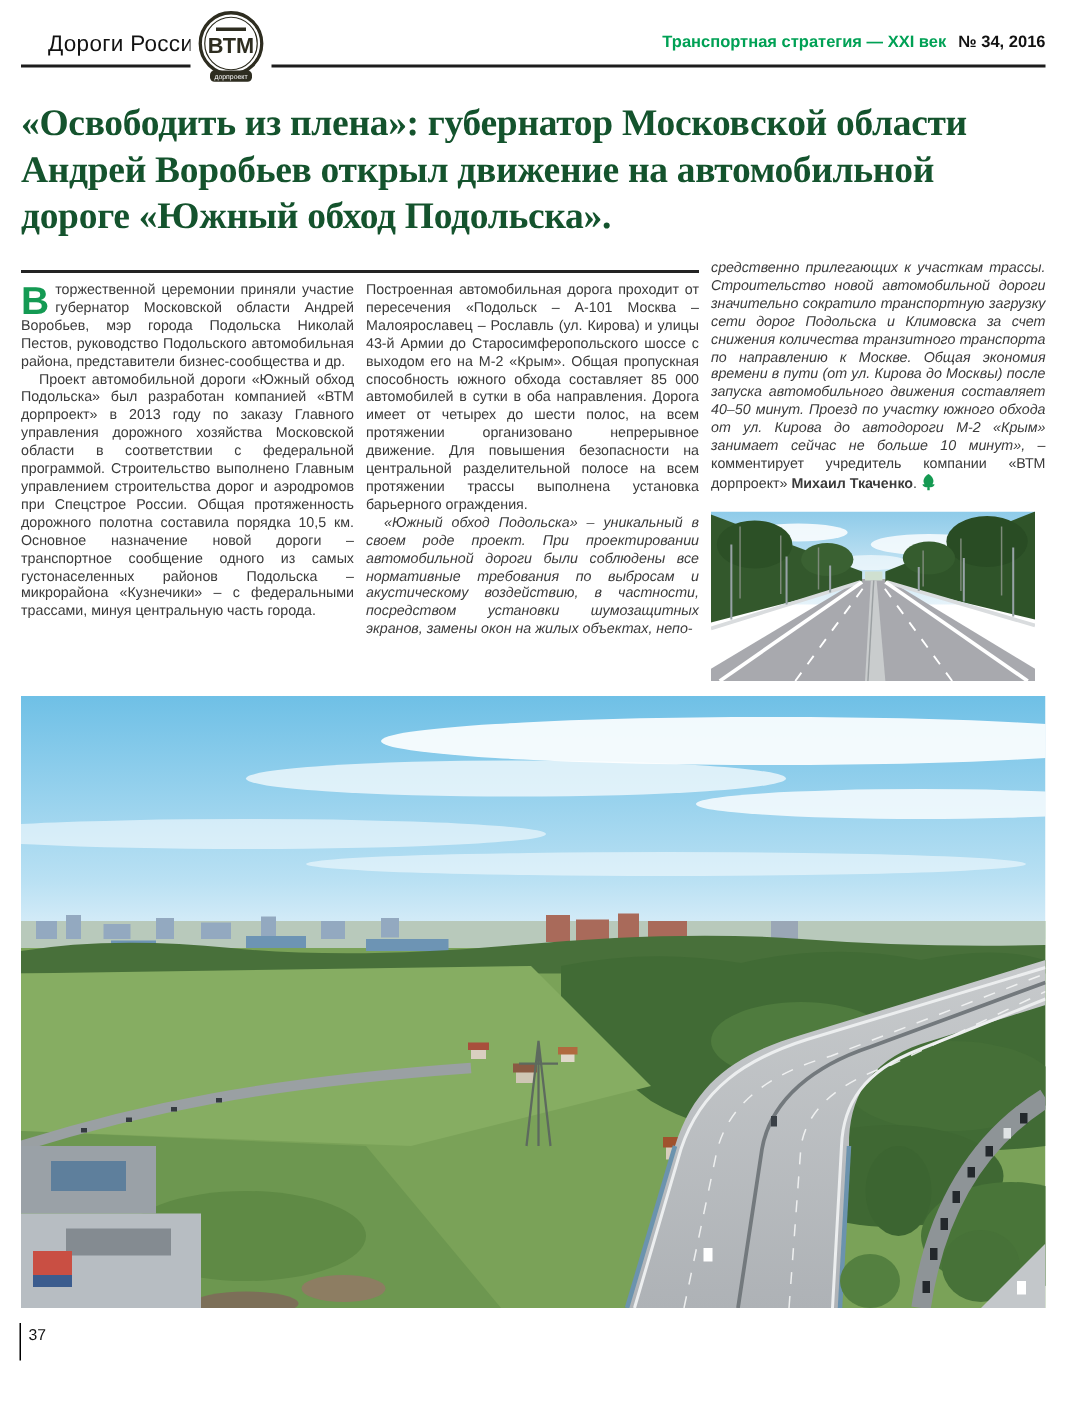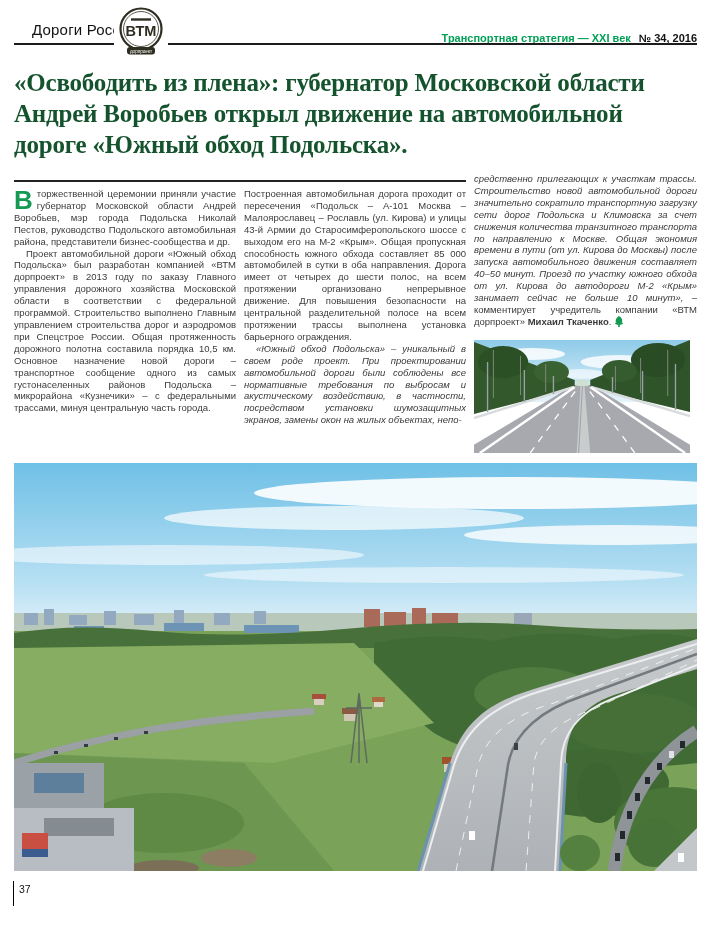--- a/index.html
+++ b/index.html
@@ -4,22 +4,22 @@
 <style>
   * { box-sizing: border-box; }
   html,body { margin:0; padding:0; }
   body {
     width:711px; height:942px; background:#ffffff; position:relative; overflow:hidden;
     font-family:"Liberation Sans", sans-serif; color:#3a3a3a;
   }
   .header { position:relative; margin:0 14px; height:46px; }
   .magazine { position:absolute; left:18px; top:21px; font-size:15px; font-weight:normal; color:#121212; letter-spacing:0.2px; }
   .header-rule { position:absolute; left:0; right:0; top:43px; height:2px; background:#1c1c1c; }
-  .logo { position:absolute; left:100px; top:6px; background:#fff; padding:0 4px; z-index:2; }
-  .header-right { position:absolute; right:0; top:32px; font-size:11px; font-weight:bold; white-space:nowrap; }
+  .logo { position:absolute; left:113px; top:6px; background:#fff; padding:0 4px; z-index:2; }
+  .header-right { position:absolute; right:0; top:22px; font-size:11px; font-weight:bold; white-space:nowrap; }
   .strap { color:#00a155; }
   .issue { color:#121212; margin-left:5px; }
 
   .article-title {
     margin:21px 14px 0; width:670px;
     font-family:"Liberation Serif", serif; font-weight:bold;
     font-size:25px; line-height:31px; color:#14532d; letter-spacing:-0.2px;
   }
 
   .content { display:flex; gap:8px; margin:13px 14px 0; }

